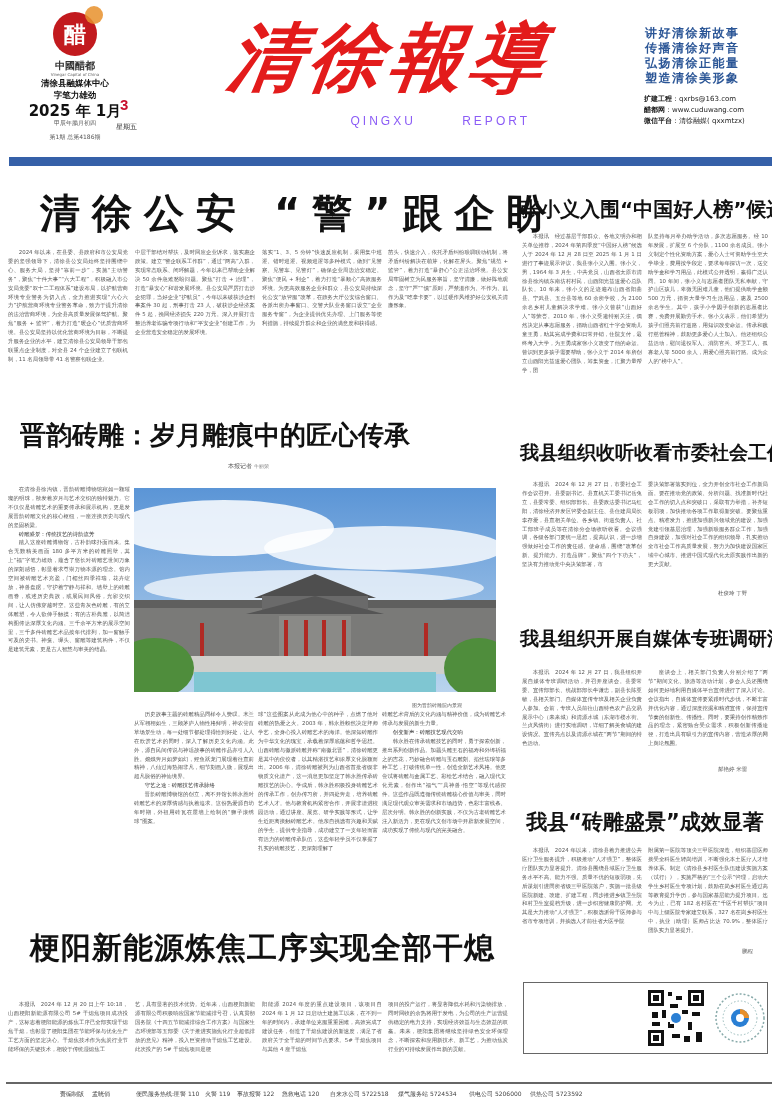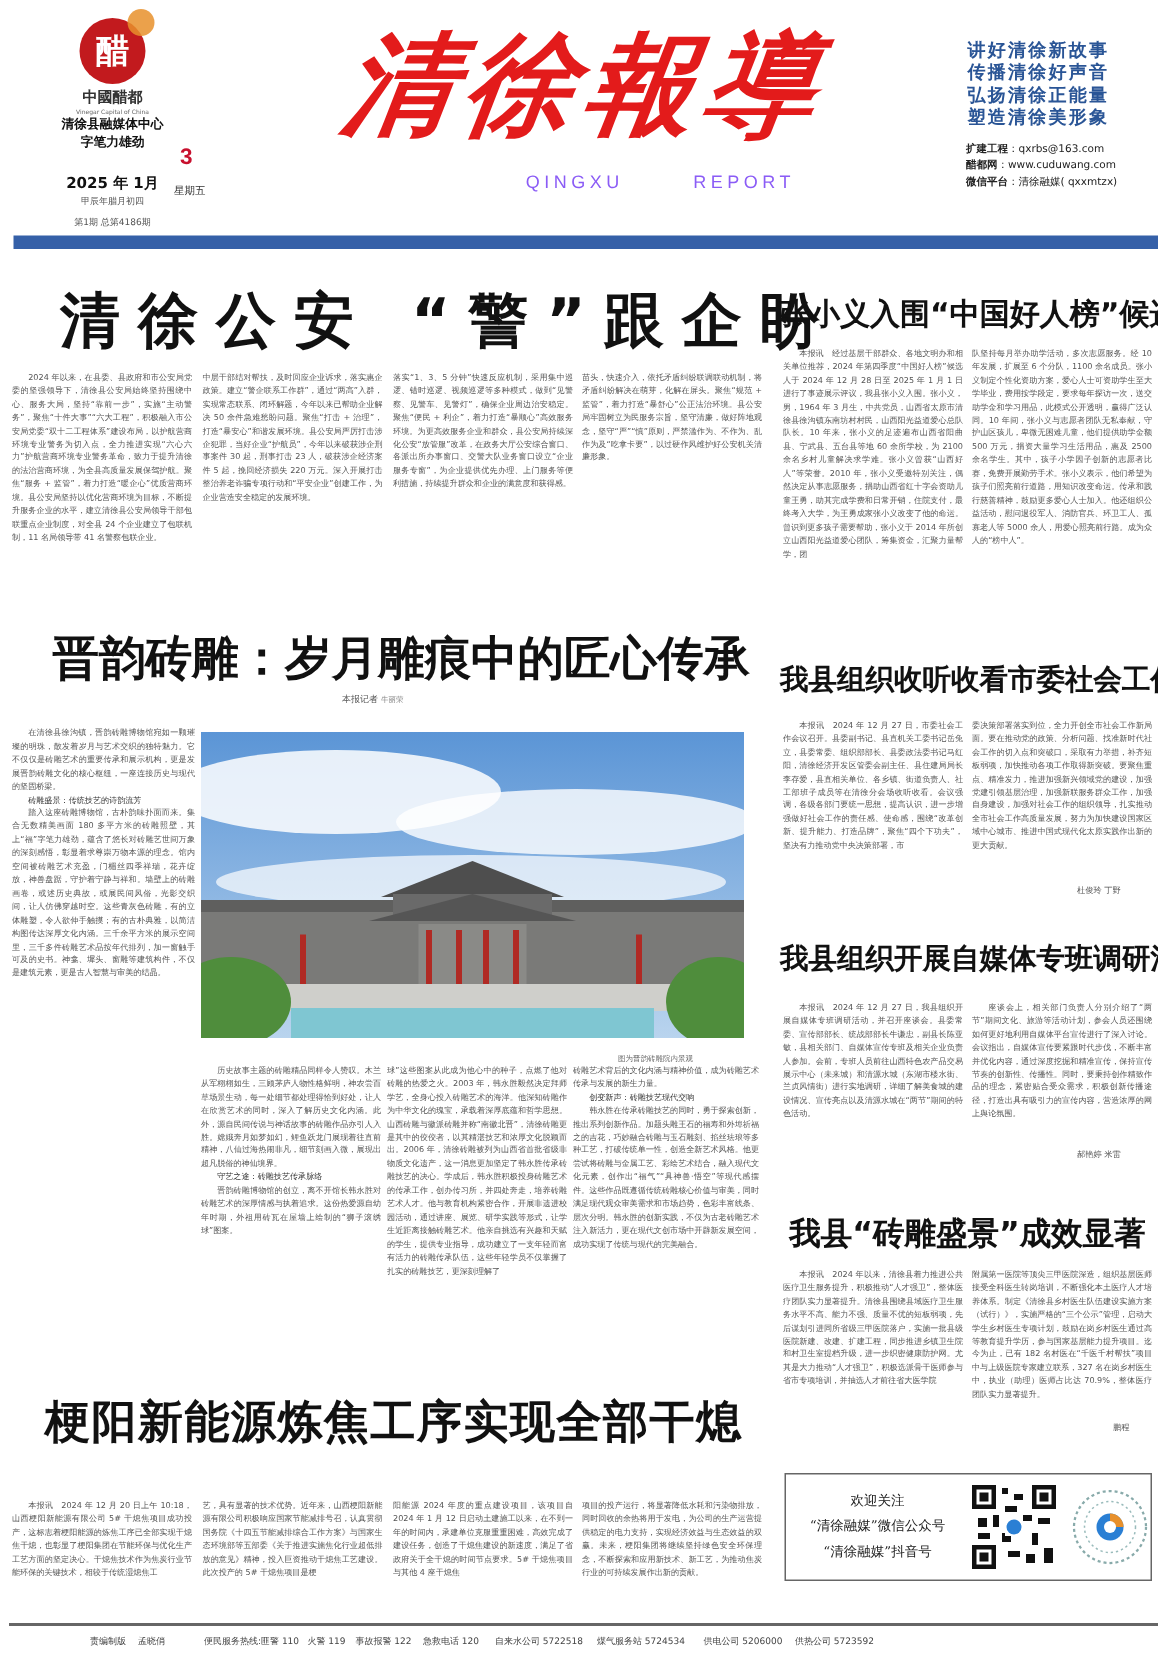--- a/index.html
+++ b/index.html
@@ -35,21 +35,21 @@
 </style>
 </head>
 <body>
 
 <div class="abs left-info">
   <div class="logo-circle"><span>醋</span></div>
   <div class="logo-cn">中國醋都</div>
   <div class="logo-en">Vinegar Capital of China</div>
   <div class="b">清徐县融媒体中心</div>
   <div class="b">字笔力雄劲</div>
-  <div class="b" style="font-size:10px;margin-top:16px">2025 年 1月</div>
+  <div class="b" style="font-size:15px;margin-top:4px">2025 年 1月</div>
   <div class="sm" style="font-family:'DejaVu Serif',serif">甲辰年腊月初四</div>
   <div class="sm" style="margin-top:2px">第1期 总第4186期</div>
 </div>
 <div class="abs day-num">3</div>
 <div class="abs weekday">星期五</div>
 
 <div class="abs title-brush">清徐報導</div>
 <div class="abs title-en">QINGXU REPORT</div>
 
 <div class="abs slogans">
@@ -73,21 +73,21 @@
 <div class="abs col" style="left:135px;top:248px;width:120px;height:148px">
     <p style="text-indent:0">中层干部结对帮扶，及时回应企业诉求，落实惠企政策。建立“警企联系工作群”，通过“两高”入群，实现常态联系、闭环解题，今年以来已帮助企业解决 50 余件急难愁盼问题。聚焦“打击 + 治理”，打造“暴安心”和谐发展环境。县公安局严厉打击涉企犯罪，当好企业“护航员”，今年以来破获涉企刑事案件 30 起，刑事打击 23 人，破获涉企经济案件 5 起，挽回经济损失 220 万元。深入开展打击整治养老诈骗专项行动和“平安企业”创建工作，为企业营造安全稳定的发展环境。</p>
   </div>
 <div class="abs col" style="left:262px;top:248px;width:120px;height:148px">
     <p style="text-indent:0">落实“1、3、5 分钟”快速反应机制，采用集中巡逻、错时巡逻、视频巡逻等多种模式，做到“见警察、见警车、见警灯”，确保企业周边治安稳定。聚焦“便民 + 利企”，着力打造“暴顺心”高效服务环境。为更高效服务企业和群众，县公安局持续深化公安“放管服”改革，在政务大厅公安综合窗口、各派出所办事窗口、交警大队业务窗口设立“企业服务专窗”，为企业提供优先办理、上门服务等便利措施，持续提升群众和企业的满意度和获得感。</p>
   </div>
 <div class="abs col" style="left:388px;top:248px;width:120px;height:148px">
     <p style="text-indent:0">苗头，快速介入，依托矛盾纠纷联调联动机制，将矛盾纠纷解决在萌芽，化解在屏头。聚焦“规范 + 监管”，着力打造“暴舒心”公正法治环境。县公安局牢固树立为民服务宗旨，坚守清廉，做好阵地观念，坚守“严”“慎”原则，严禁滥作为、不作为、乱作为及“吃拿卡要”，以过硬作风维护好公安机关清廉形象。</p>
   </div>
 
-<div class="abs hl" style="left:20px;top:418px;width:480px;text-align:right;font-size:31px;font-family:'DejaVu Serif',serif">晋韵砖雕：岁月雕痕中的匠心传承</div>
+<div class="abs hl" style="left:20px;top:418px;width:480px;text-align:left;font-size:26px;font-family:'DejaVu Serif',serif">晋韵砖雕：岁月雕痕中的匠心传承</div>
 <div class="abs byline" style="left:228px;top:462px"><span>本报记者</span> <span style="font-size:5px;color:#888">牛丽荣</span></div>
 
 <div class="abs col" style="left:8px;top:485px;width:122px;height:426px">
   <p>在清徐县徐沟镇，晋韵砖雕博物馆宛如一颗璀璨的明珠，散发着岁月与艺术交织的独特魅力。它不仅仅是砖雕艺术的重要传承和展示机构，更是发展晋韵砖雕文化的核心枢纽，一座连接历史与现代的坚固桥梁。</p>
   <p class="sub">砖雕盛景：传统技艺的诗韵流芳</p>
   <p>踏入这座砖雕博物馆，古朴韵味扑面而来。集合无数精美画面 180 多平方米的砖雕照壁，其上“福”字笔力雄劲，蕴含了悠长对砖雕艺世间万象的深刻感悟，彰显着求尊崇万物本源的理念。馆内空间被砖雕艺术充盈，门楣丝四季祥瑞，花卉绽放，神兽盘踞，守护着宁静与祥和。墙壁上的砖雕画卷，或述历史典故，或展民间风俗，光影交织间，让人仿佛穿越时空。这些青灰色砖雕，有的立体雕塑，令人欲伸手触摸；有的古朴典雅，以简洁构图传达深厚文化内涵。三千余平方米的展示空间里，三千多件砖雕艺术品按年代排列，加一窗触手可及的史书。神龛、墀头、窗雕等建筑构件，不仅是建筑元素，更是古人智慧与审美的结晶。</p>
 </div>
 
 <div class="abs photo" style="left:134px;top:488px;width:362px;height:204px">
   <svg width="362" height="204" viewBox="0 0 362 204">
@@ -178,25 +178,20 @@
 <div class="abs hl" style="left:520px;top:808px;width:250px;text-align:center;font-size:21px">我县“砖雕盛景”成效显著</div>
 <div class="abs col" style="left:522px;top:846px;width:120px;height:110px">
     <p>本报讯　2024 年以来，清徐县着力推进公共医疗卫生服务提升，积极推动“人才强卫”，整体医疗团队实力显著提升。清徐县围绕县域医疗卫生服务水平不高、能力不强、质量不优的短板弱项，先后谋划引进同所省级三甲医院落户，实施一批县级医院新建、改建、扩建工程，同步推进乡镇卫生院和村卫生室提档升级，进一步织密健康防护网。尤其是大力推动“人才强卫”，积极选派骨干医师参与省市专项培训，并抽选人才前往省大医学院</p>
   </div>
 <div class="abs col" style="left:648px;top:846px;width:120px;height:100px">
     <p style="text-indent:0">附属第一医院等顶尖三甲医院深造，组织基层医师接受全科医生转岗培训，不断强化本土医疗人才培养体系。制定《清徐县乡村医生队伍建设实施方案（试行）》，实施严格的“三个公示”管理，启动大学生乡村医生专项计划，鼓励在岗乡村医生通过高等教育提升学历，参与国家基层能力提升项目。迄今为止，已有 182 名村医在“千医千村帮扶”项目中与上级医院专家建立联系，327 名在岗乡村医生中，执业（助理）医师占比达 70.9%，整体医疗团队实力显著提升。</p>
   </div>
 <div class="abs byline" style="left:742px;top:948px;font-size:5.5px">鹏程</div>
 
 <div class="abs qr-box" style="left:523px;top:982px;width:245px;height:72px">
-  <div class="abs" style="left:6px;top:10px;width:110px;text-align:center;font-family:'DejaVu Serif',serif;font-size:9px;line-height:17px;color:#222">
-    <div>欢迎关注</div>
-    <div>“清徐融媒”微信公众号</div>
-    <div>“清徐融媒”抖音号</div>
-  </div>
   <svg class="abs" style="left:124px;top:7px" width="56" height="56" viewBox="0 0 56 56">
     <rect width="56" height="56" fill="#fff"></rect>
     <g fill="#111">
       <rect x="0" y="0" width="16" height="16"></rect>
         <rect x="40" y="0" width="16" height="16"></rect>
         <rect x="0" y="40" width="16" height="16"></rect>
       <rect x="20" y="2" width="4" height="4"></rect>
         <rect x="28" y="6" width="6" height="4"></rect>
         <rect x="22" y="14" width="8" height="4"></rect>
       <rect x="4" y="22" width="6" height="6"></rect>

